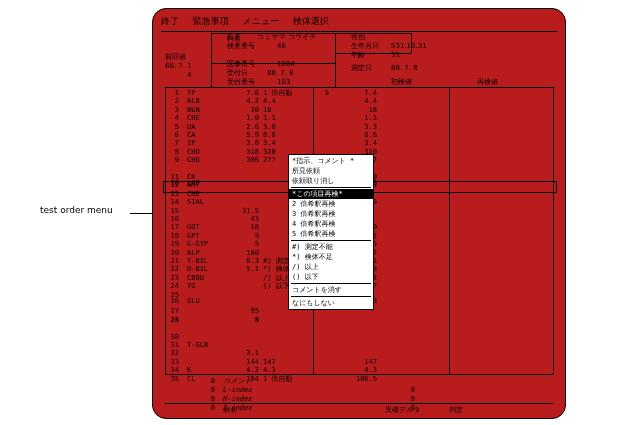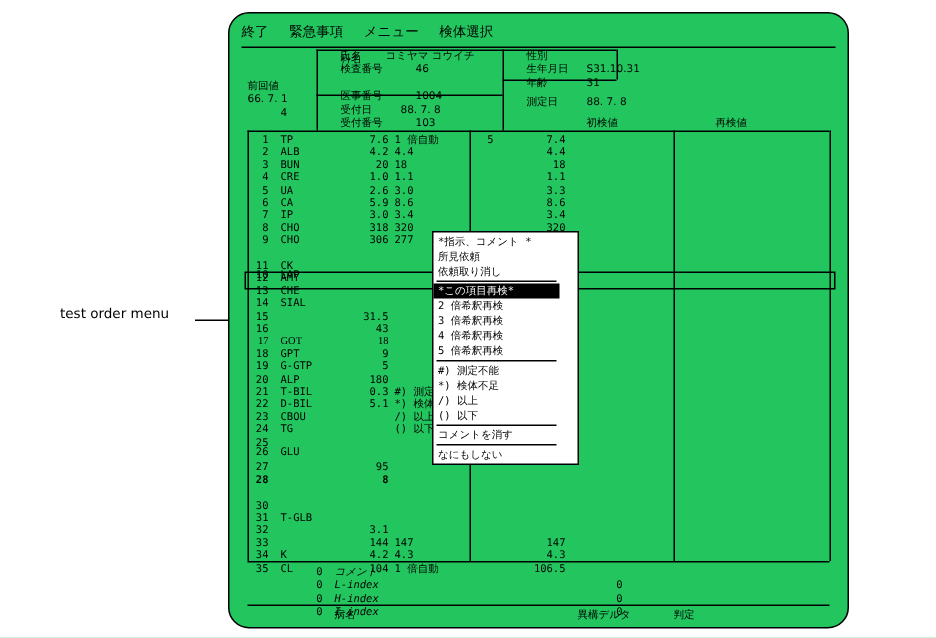--- a/index.html
+++ b/index.html
@@ -2,21 +2,21 @@
 <html><head>
 <meta charset="utf-8">
 <style>
   html,body{margin:0;padding:0;background:#ffffff;}
   body{width:624px;height:425px;overflow:hidden;font-family:"DejaVu Sans","Liberation Sans",sans-serif;}
   #root{position:relative;width:624px;height:425px;}
 
   
   .window{
     position:absolute;left:152px;top:8px;width:412px;height:409px;
-    border:1.5px solid #000;border-radius:14px;background:#22c55e;
+    border:1.5px solid #000;border-radius:14px;background:#b91c1c;
   }
   
   .titlebar{
     position:absolute;left:8px;top:6px;width:396px;height:14px;
     font-size:9px;color:#000;white-space:nowrap;
   }
   .titlebar span{display:inline-block;vertical-align:top;}
   .tb-sep{display:inline-block;width:8px;}
 
   
@@ -41,21 +41,21 @@
   .flag{position:absolute;left:98px;width:46px;}
   .ordr{position:absolute;left:148px;width:16px;text-align:right;}
   .res1{position:absolute;left:172px;width:40px;text-align:right;}
   .res2{position:absolute;left:300px;width:40px;text-align:right;}
 
   
   .menu{
     position:absolute;left:123px;top:65px;width:84px;
     background:#fff;border:1px solid #000;
     font-size:7px;line-height:10px;color:#000;
-    padding:1px 12px 1px 0;
+    padding:1px 0 1px 0;
   }
   .menu .mi{padding:0 3px;white-space:nowrap;height:10px;}
   .menu .mi.sel{background:#000;color:#fff;}
   .menu .mdiv{border-top:1px solid #000;margin:1px 2px;height:0;}
 
   
   .selrow{
     position:absolute;left:-2px;top:92px;width:392px;height:10px;
     border:1px solid #000;background:transparent;
   }
@@ -292,21 +292,21 @@
       </div>
       <div style="position:absolute;top:126px;left:0;width:388px;height:8.4px;">
         <span class="rowno">16</span>
         <span class="code"></span>
         <span class="val1">43</span>
         <span class="flag"></span>
         <span class="ordr"></span>
         <span class="res1"></span>
         <span class="res2"></span>
       </div>
-      <div style="position:absolute;top:134.4px;left:0;width:388px;height:8.4px;font-family:Liberation Serif, serif;">
+      <div style="position:absolute;top:134.4px;left:0;width:388px;height:8.4px;">
         <span class="rowno">17</span>
         <span class="code">GOT</span>
         <span class="val1">18</span>
         <span class="flag"></span>
         <span class="ordr"></span>
         <span class="res1">20</span>
         <span class="res2"></span>
       </div>
       <div style="position:absolute;top:142.8px;left:0;width:388px;height:8.4px;">
         <span class="rowno">18</span>

